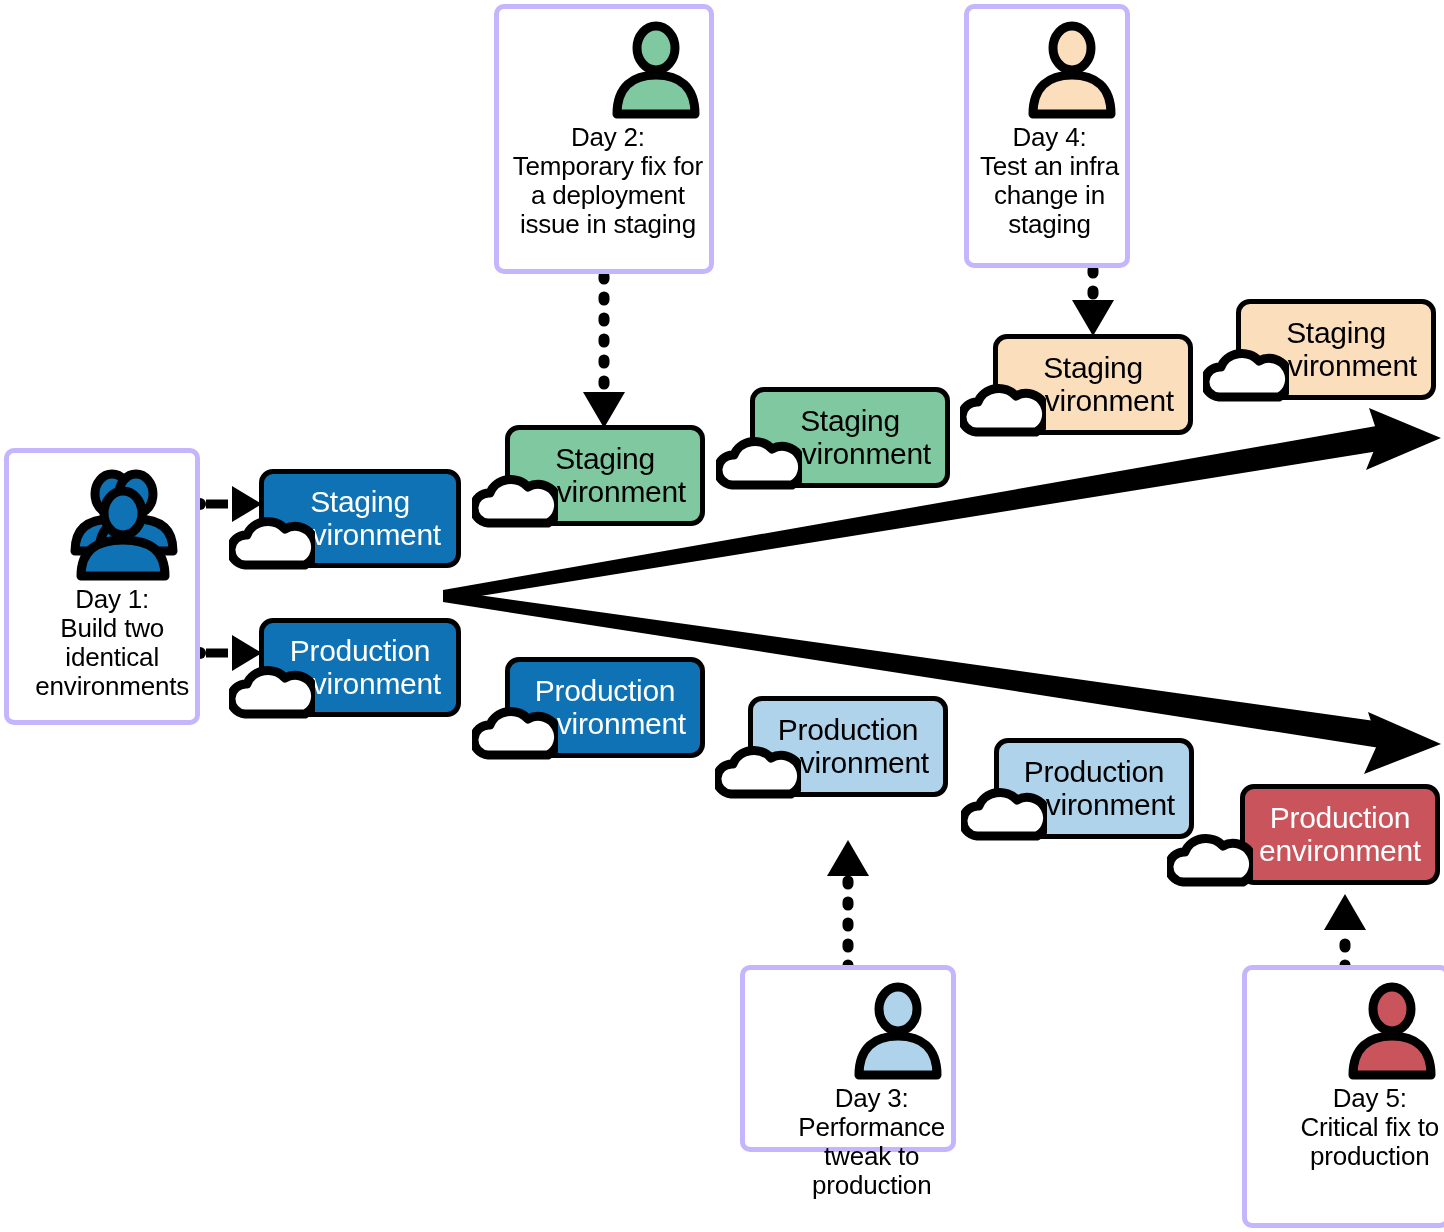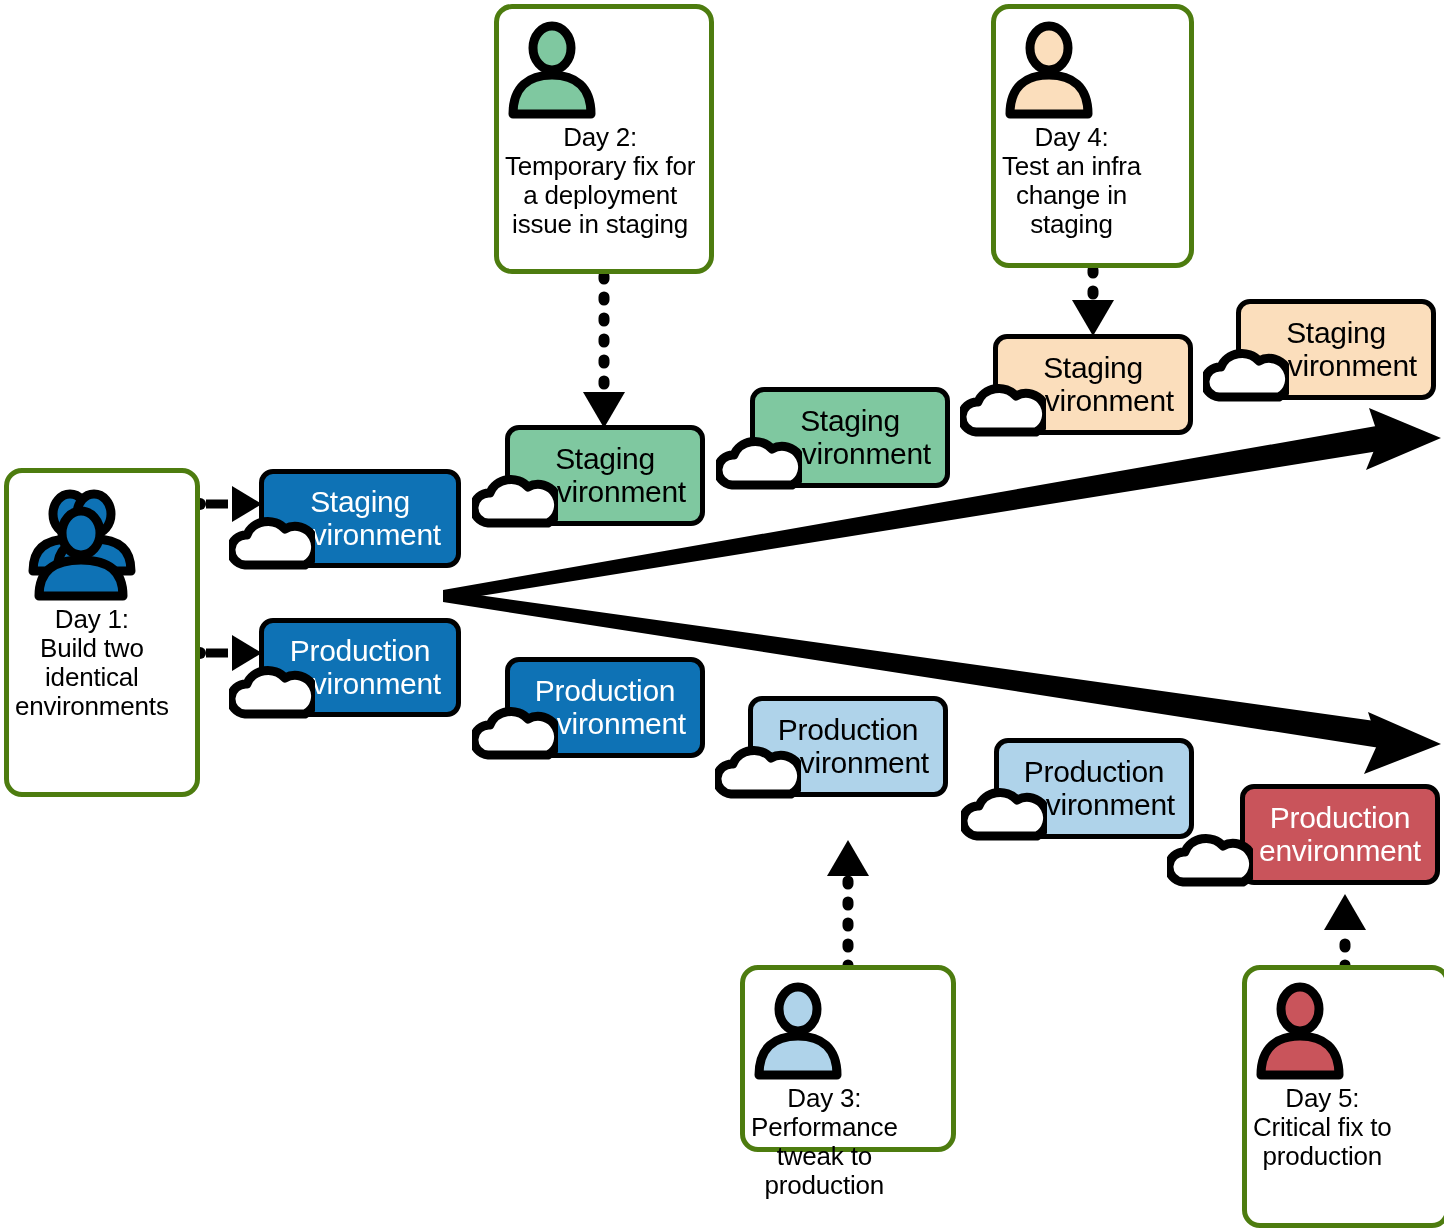--- a/index.html
+++ b/index.html
@@ -24,25 +24,25 @@
     width: 1444px;
     height: 1232px;
     pointer-events: none;
   }
 
   
   .day-card {
     position: absolute;
     box-sizing: border-box;
     background: #ffffff;
-    border: 5px solid #4d7c0f;
-    border-radius: 18px;
+    border: 5px solid #c4b5fd;
+    border-radius: 10px;
     display: flex;
     flex-direction: column;
-    align-items: flex-start;
+    align-items: flex-end;
     justify-content: flex-start;
     padding: 10px 6px 6px 6px;
     z-index: 5;
   }
   .day-card .card-text {
     font-size: 26px;
     line-height: 1.11;
     color: #000000;
     text-align: center;
     white-space: pre-line;
@@ -119,21 +119,21 @@
       <line x1="848" y1="968" x2="848" y2="880" stroke="#000000" stroke-width="11" stroke-dasharray="3 18" stroke-linecap="round"></line>
       <polygon fill="#000000" points="827,876 869,876 848,840"></polygon>
     </g>
 
     <g>
       <line x1="1345" y1="968" x2="1345" y2="934" stroke="#000000" stroke-width="11" stroke-dasharray="3 18" stroke-linecap="round"></line>
       <polygon fill="#000000" points="1324,930 1366,930 1345,894"></polygon>
     </g>
   </svg>
 
-  <div class="day-card" style="left:4px; top:468px; width:196px; height:329px;">
+  <div class="day-card" style="left:4px; top:448px; width:196px; height:277px;">
     <span class="avatar">
       <svg width="132" height="118" viewBox="0 0 132 118">
         <g stroke="#000000" stroke-width="9" stroke-linejoin="round" fill="#0E72B5">
           <path d="M38 31 a17 20 0 1 1 34 0 a17 20 0 1 1 -34 0 Z"></path>
           <path d="M18 88 c0 -22 13 -32 37 -32 c24 0 37 10 37 32 Z"></path>
           <path d="M62 31 a17 20 0 1 1 34 0 a17 20 0 1 1 -34 0 Z"></path>
           <path d="M42 88 c0 -22 13 -32 37 -32 c24 0 37 10 37 32 Z"></path>
           <path d="M47 50 a19 22 0 1 1 38 0 a19 22 0 1 1 -38 0 Z"></path>
           <path d="M24 113 c0 -25 15 -36 42 -36 c27 0 42 11 42 36 Z"></path>
         </g>
@@ -153,21 +153,21 @@
           <path d="M8 95 c0 -27 16 -39 39 -39 c23 0 39 12 39 39 Z"></path>
         </g>
       </svg>
     </span>
     <span class="card-text">Day 2:
 Temporary fix for
 a deployment
 issue in staging</span>
   </div>
 
-  <div class="day-card" style="left:991px; top:4px; width:203px; height:264px;">
+  <div class="day-card" style="left:964px; top:4px; width:166px; height:264px;">
     <span class="avatar">
       <svg width="94" height="100" viewBox="0 0 94 100">
         <g stroke="#000000" stroke-width="9" stroke-linejoin="round" fill="#FBDEBC">
           <path d="M28 29 a19 22 0 1 1 38 0 a19 22 0 1 1 -38 0 Z"></path>
           <path d="M8 95 c0 -27 16 -39 39 -39 c23 0 39 12 39 39 Z"></path>
         </g>
       </svg>
     </span>
     <span class="card-text">Day 4:
 Test an infra

